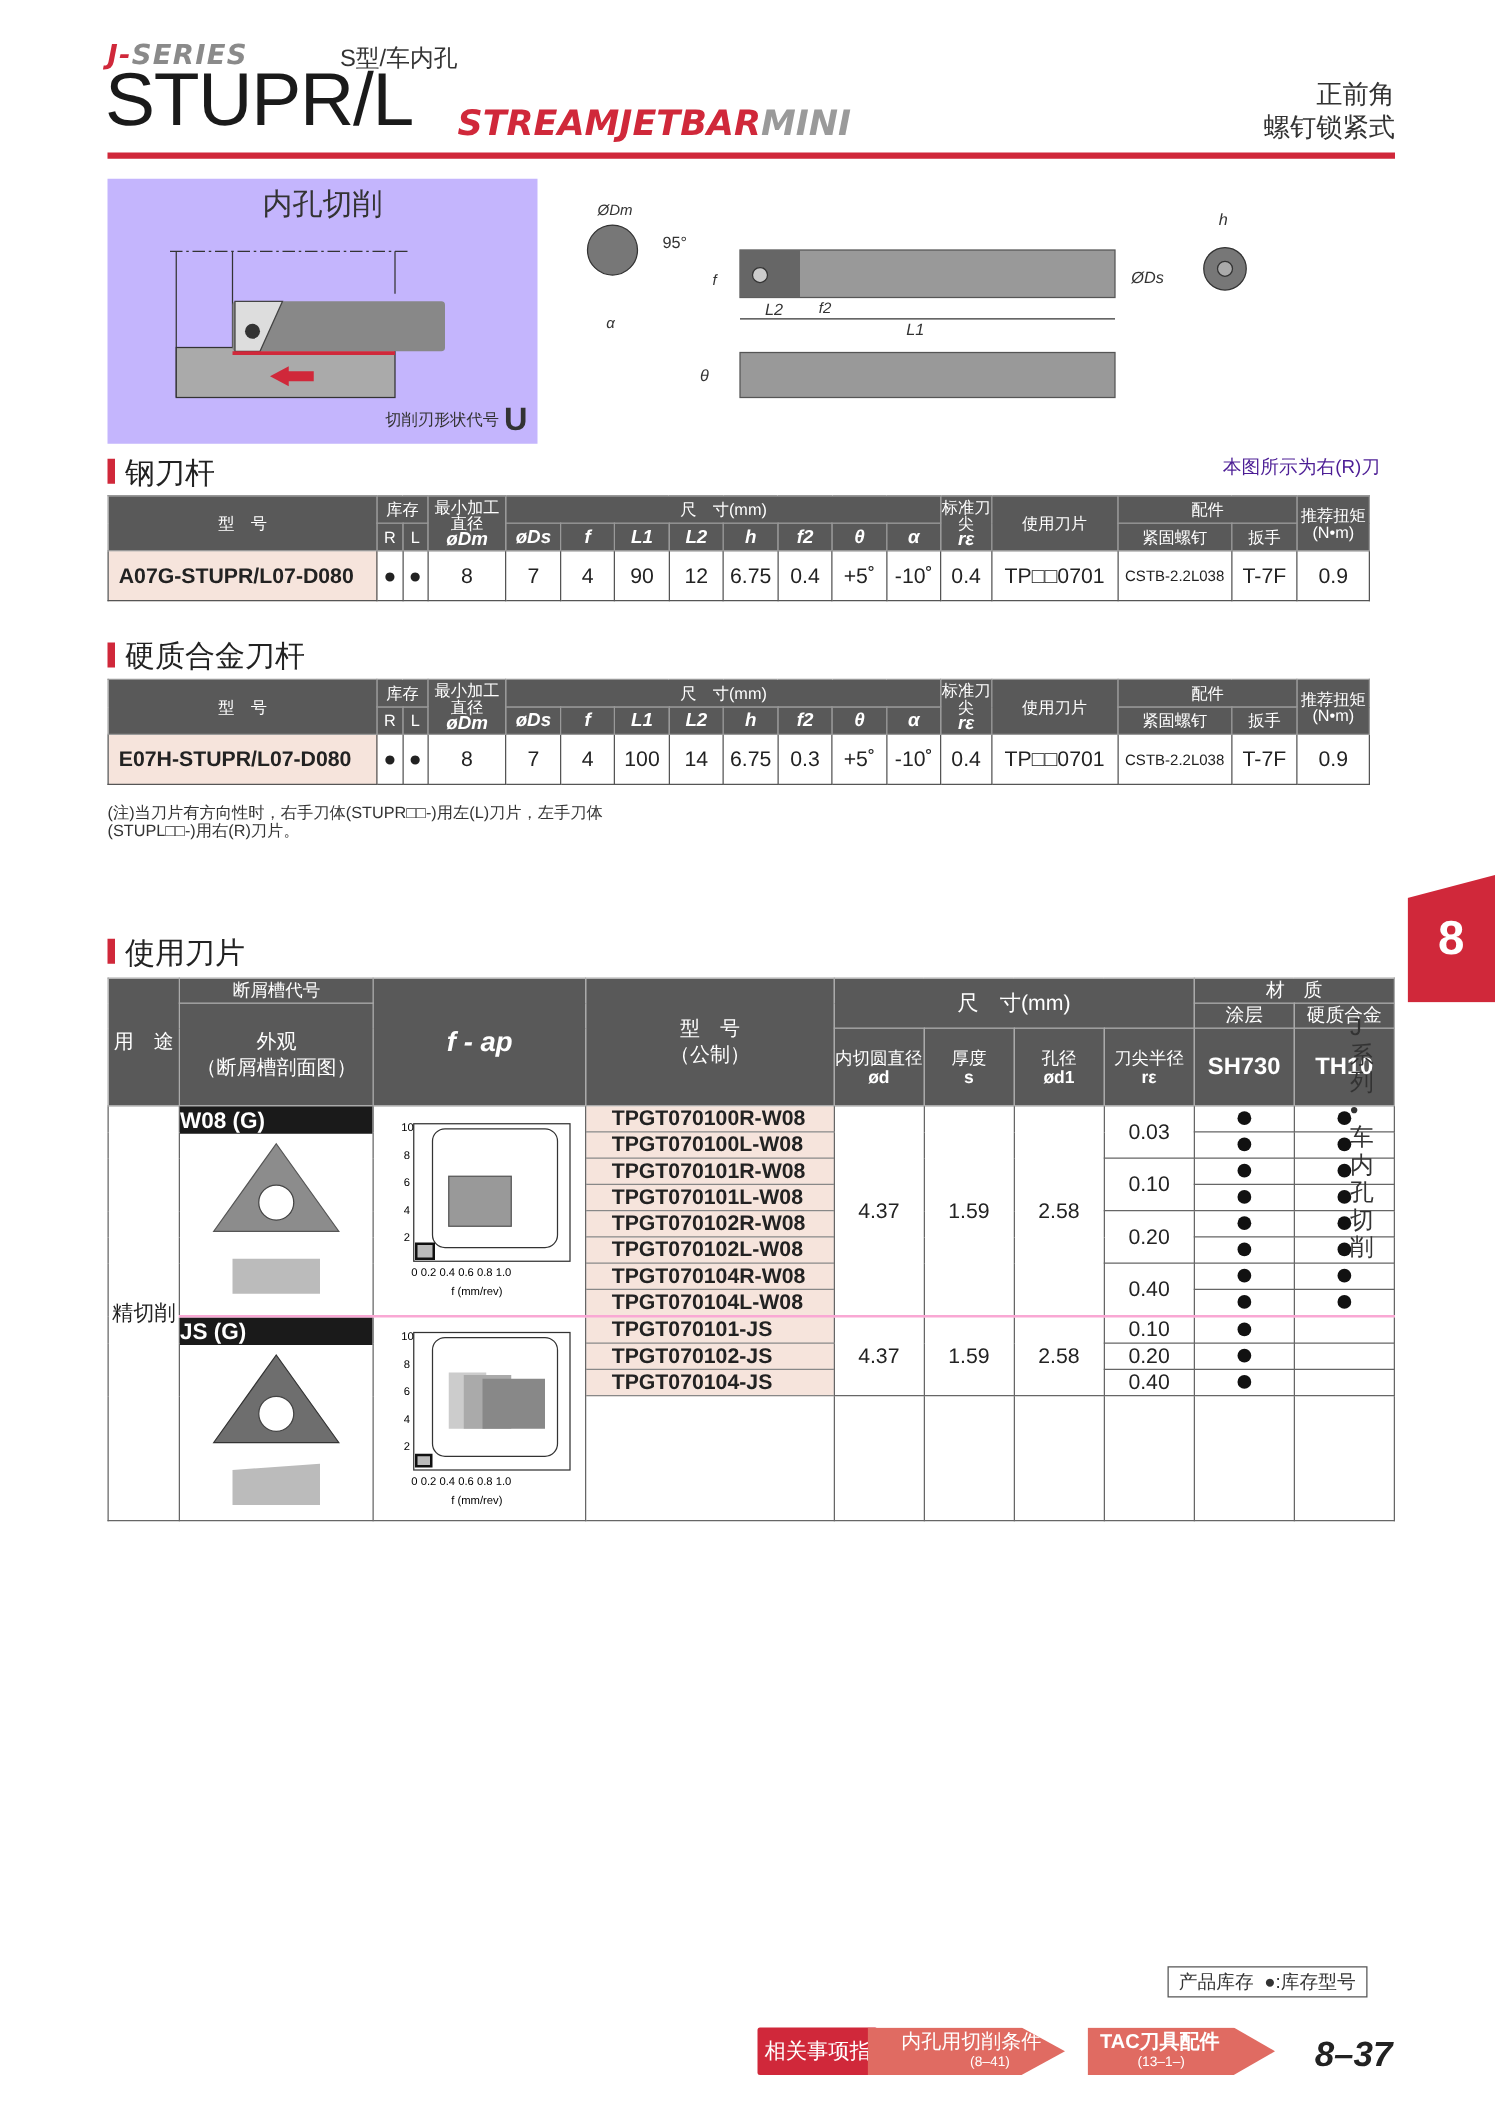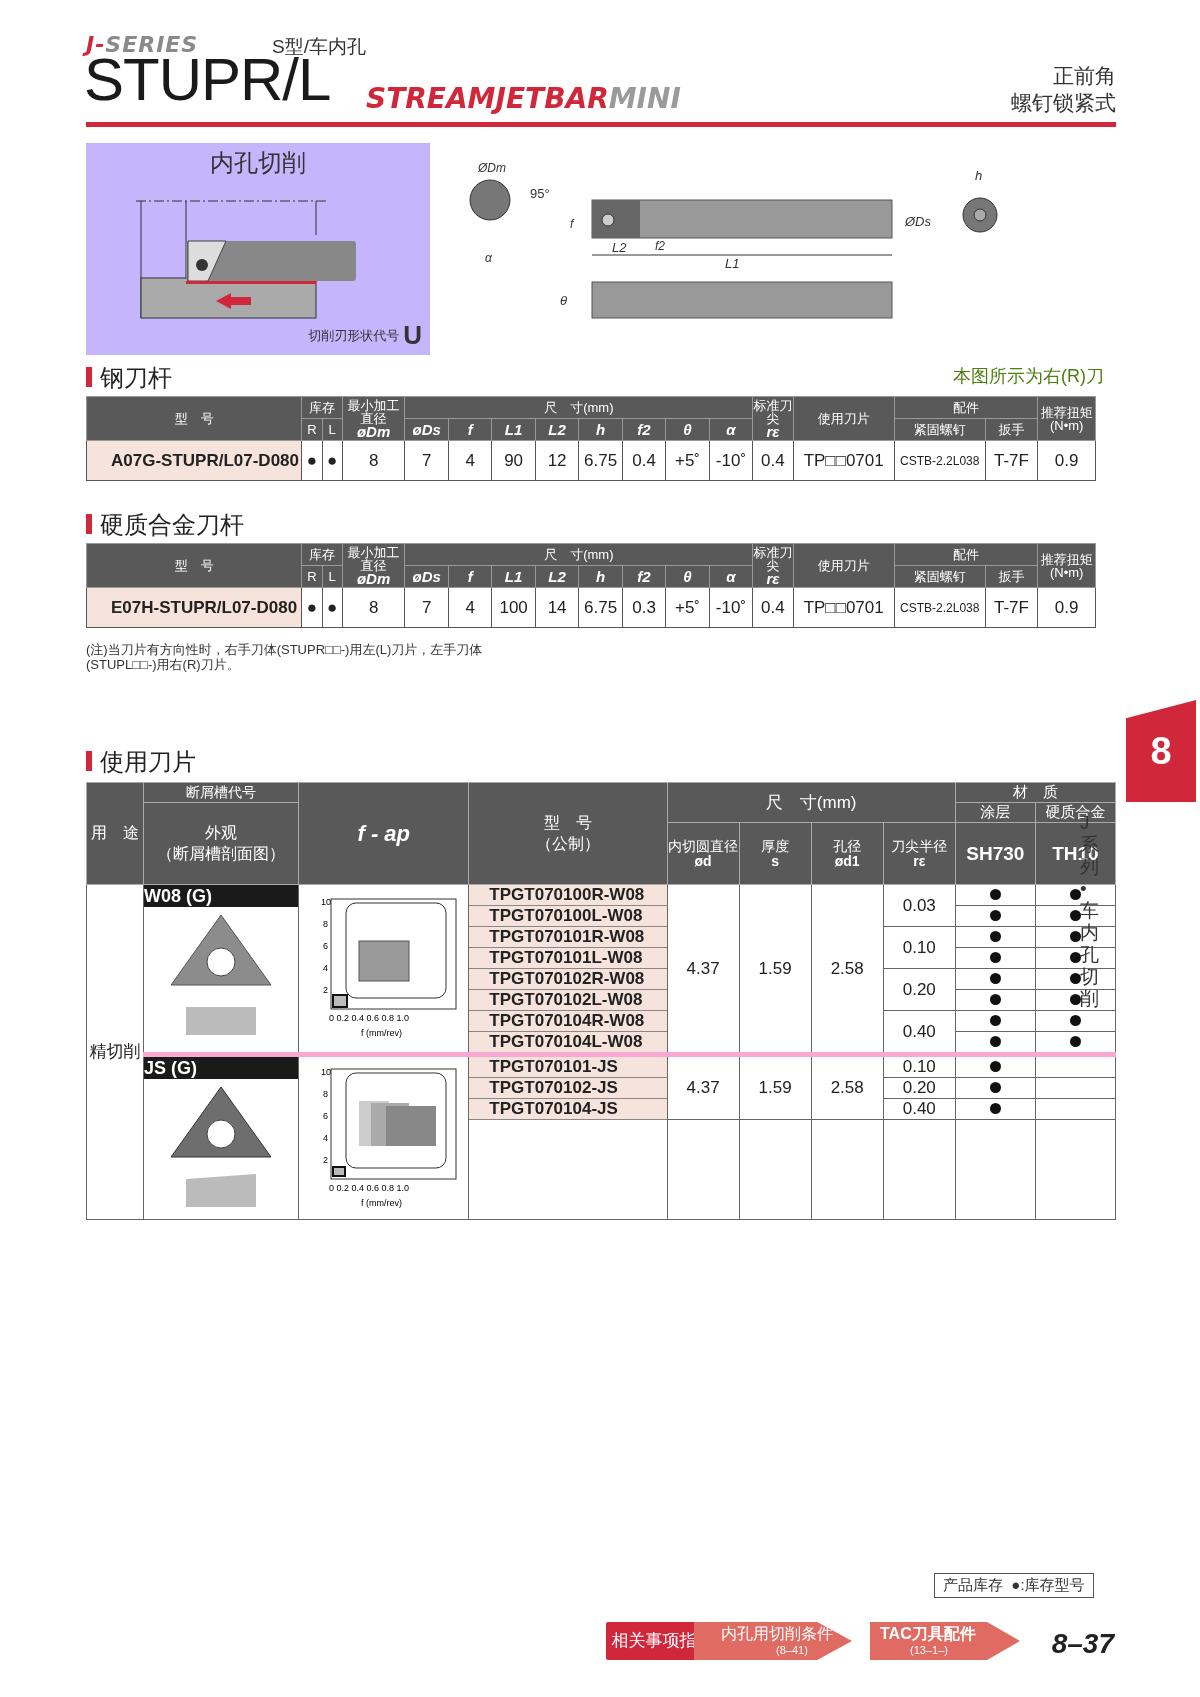--- a/index.html
+++ b/index.html
@@ -12,26 +12,26 @@
 .stream{left:366px;top:82px;font-family:"DejaVu Sans",sans-serif;font-weight:bold;font-size:28px;font-style:italic;letter-spacing:0}
 .stream .r{color:#d0283a}.stream .g{color:#9a9a9a}
 .rtitle{right:84px;top:62px;text-align:right;font-size:21px;line-height:27px;color:#333}
 .redline{left:86px;top:122px;width:1030px;height:5px;background:#d0283a}
 .pinkbox{left:86px;top:143px;width:344px;height:212px;background:#c4b5fd}
 .pinkbox .t{position:absolute;left:0;right:0;top:4px;text-align:center;font-size:24px;color:#333}
 .pinkbox .code{position:absolute;right:8px;bottom:4px;font-size:13px;color:#333}
 .pinkbox .code b{font-size:26px;vertical-align:-4px;margin-left:4px}
 .sect{font-size:24px;color:#222;padding-left:14px;position:absolute}
 .sect:before{content:"";position:absolute;left:0;top:5px;width:6px;height:20px;background:#d0283a}
-.note-r{right:96px;top:364px;font-size:18px;color:#4d7c0f}
+.note-r{right:96px;top:364px;font-size:15px;color:#4c1d95}
 table{border-collapse:collapse;position:absolute;font-family:"Liberation Sans",sans-serif}
 table td,table th{border:1px solid #555;text-align:center;vertical-align:middle}
 .t1 th{background:#595959;color:#fff;font-weight:normal;font-size:13px;border-color:#999;line-height:13px}
 .t1 td{font-size:17px;height:40px;color:#222}
-.t1 td.model{background:#f6e4dc;font-weight:bold;font-size:17px;text-align:left;padding-left:24px}
+.t1 td.model{background:#f6e4dc;font-weight:bold;font-size:17px;text-align:left;padding-left:8px}
 .t1 th i{font-weight:bold;font-size:15px}
 .footnote{left:86px;top:642px;font-size:13px;line-height:15px;color:#333}
 .t3 th{background:#595959;color:#fff;font-weight:normal;font-size:16px;border-color:#aaa}
 .t3 td{font-size:17px;color:#222;border-color:#666}
 .t3 td.m{background:#f6e4dc;font-weight:bold;font-size:17px;text-align:left;padding-left:20px;height:19.7px;line-height:18px;border-top:1px solid #888;border-bottom:1px solid #888}
 .bullet{display:inline-block;width:11px;height:11px;border-radius:50%;background:#111}
 .gbar{background:#1a1a1a;color:#fff;font-weight:bold;font-size:18px;text-align:left;padding-left:0;height:22px;line-height:22px}
 .sidetab{left:1126px;top:700px;width:70px;height:102px;background:#d0283a;clip-path:polygon(0 18%,100% 0,100% 100%,0 100%);color:#fff;font-size:38px;font-weight:bold;text-align:center;padding-top:30px}
 .sidetxt{left:1080px;top:812px;width:24px;font-size:19px;line-height:22px;color:#333;text-align:left}
 .legend{left:934px;top:1573px;border:1px solid #555;padding:2px 8px;font-size:15px;color:#333}
@@ -282,21 +282,21 @@
         <td rowspan="2">0.40</td>
         <td><span class="bullet"></span></td>
         <td><span class="bullet"></span></td>
       </tr>
   <tr>
         <td class="m">TPGT070104L-W08</td>
         <td><span class="bullet"></span></td>
         <td><span class="bullet"></span></td>
       </tr>
 
-  <tr style="border-top:5px solid #f9a8d4">
+  <tr style="border-top:2px solid #f9a8d4">
     <td rowspan="4" style="vertical-align:top;padding:0">
       <div class="gbar">JS (G)</div>
       <svg width="150" height="130" viewBox="0 0 150 130">
             <polygon points="75,8 125,78 25,78" fill="#6e6e6e" stroke="#333"></polygon>
             <circle cx="75" cy="55" r="14" fill="#fff" stroke="#444"></circle>
             <polygon points="40,100 110,95 110,128 40,128" fill="#bbb"></polygon>
           </svg>
     </td>
     <td rowspan="4" style="padding:0">
       <svg width="165" height="150" viewBox="0 0 165 150">

